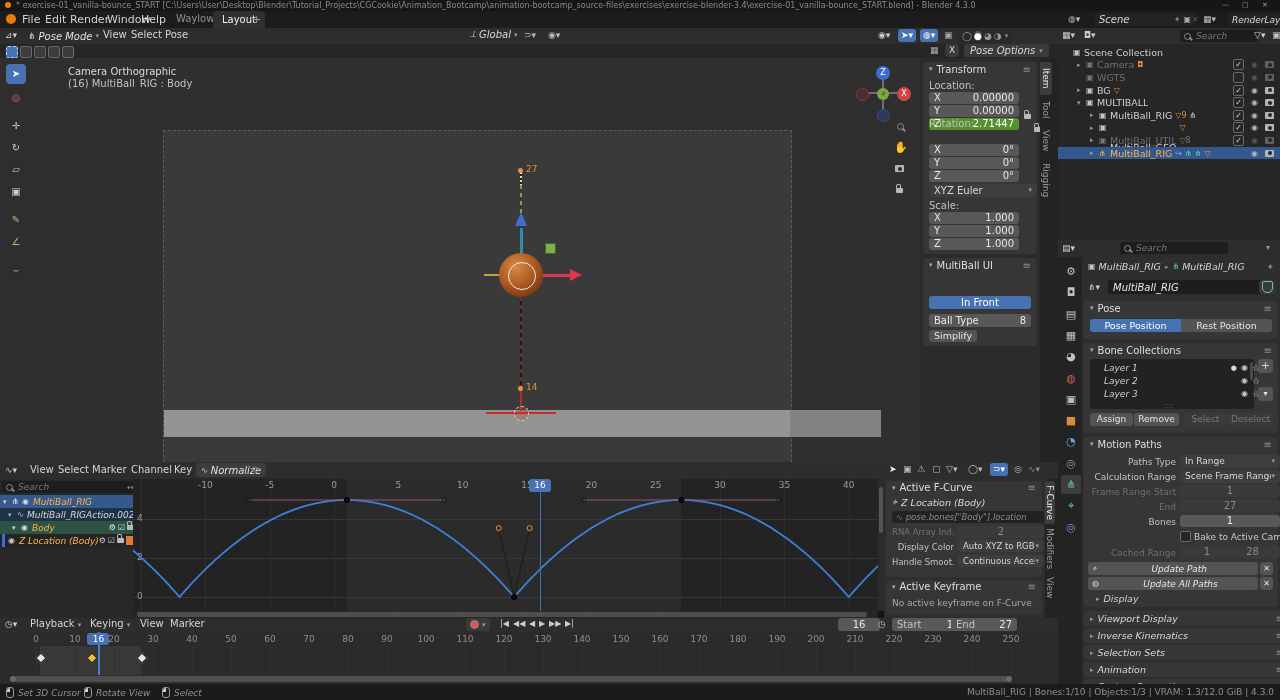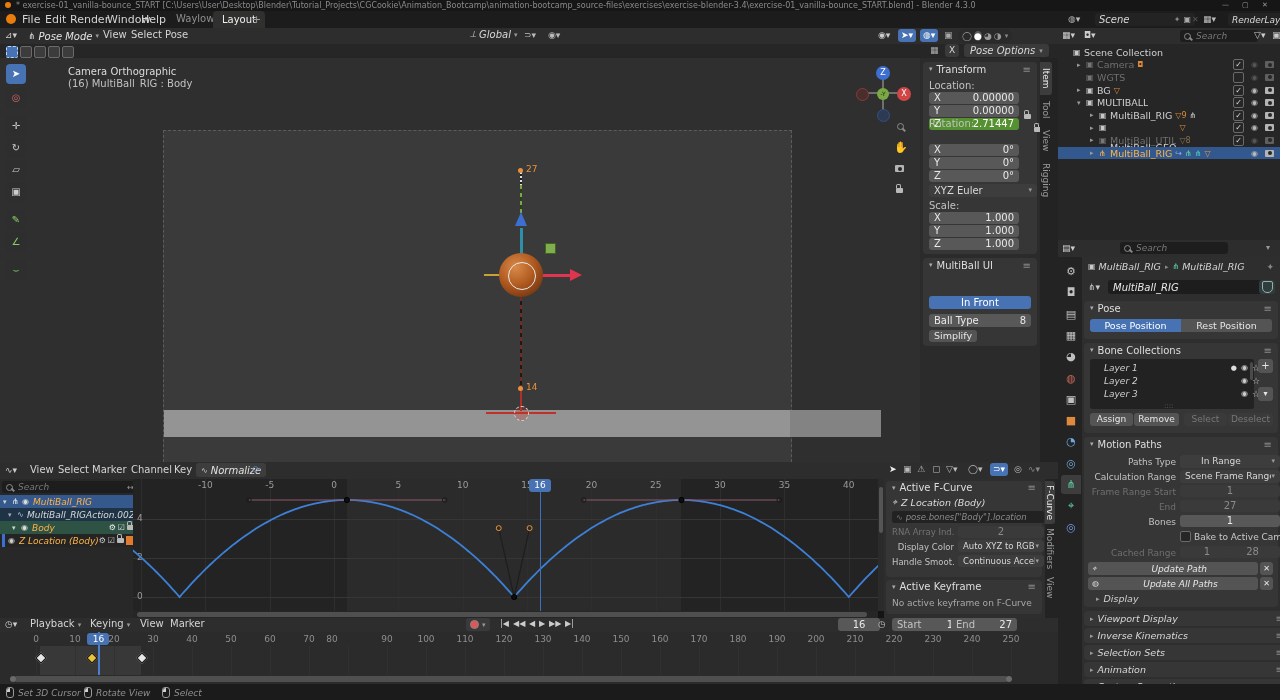--- a/index.html
+++ b/index.html
@@ -453,21 +453,21 @@
       <div style="position: absolute; left: 141px; top: 2px; width: 24px; text-align: center; font-size: 9px; color: rgb(142, 142, 142);">30</div>
       <div style="position: absolute; left: 192px; top: 14px; width: 1px; height: 29px; background: rgb(49, 49, 49);"></div>
       <div style="position: absolute; left: 180px; top: 2px; width: 24px; text-align: center; font-size: 9px; color: rgb(142, 142, 142);">40</div>
       <div style="position: absolute; left: 231px; top: 14px; width: 1px; height: 29px; background: rgb(49, 49, 49);"></div>
       <div style="position: absolute; left: 219px; top: 2px; width: 24px; text-align: center; font-size: 9px; color: rgb(142, 142, 142);">50</div>
       <div style="position: absolute; left: 270px; top: 14px; width: 1px; height: 29px; background: rgb(49, 49, 49);"></div>
       <div style="position: absolute; left: 258px; top: 2px; width: 24px; text-align: center; font-size: 9px; color: rgb(142, 142, 142);">60</div>
       <div style="position: absolute; left: 309px; top: 14px; width: 1px; height: 29px; background: rgb(49, 49, 49);"></div>
       <div style="position: absolute; left: 297px; top: 2px; width: 24px; text-align: center; font-size: 9px; color: rgb(142, 142, 142);">70</div>
       <div style="position: absolute; left: 348px; top: 14px; width: 1px; height: 29px; background: rgb(49, 49, 49);"></div>
-      <div style="position: absolute; left: 320px; top: 2px; width: 24px; text-align: center; font-size: 9px; color: rgb(142, 142, 142);">80</div>
+      <div style="position: absolute; left: 336px; top: 2px; width: 24px; text-align: center; font-size: 9px; color: rgb(142, 142, 142);">80</div>
       <div style="position: absolute; left: 387px; top: 14px; width: 1px; height: 29px; background: rgb(49, 49, 49);"></div>
       <div style="position: absolute; left: 375px; top: 2px; width: 24px; text-align: center; font-size: 9px; color: rgb(142, 142, 142);">90</div>
       <div style="position: absolute; left: 426px; top: 14px; width: 1px; height: 29px; background: rgb(49, 49, 49);"></div>
       <div style="position: absolute; left: 414px; top: 2px; width: 24px; text-align: center; font-size: 9px; color: rgb(142, 142, 142);">100</div>
       <div style="position: absolute; left: 465px; top: 14px; width: 1px; height: 29px; background: rgb(49, 49, 49);"></div>
       <div style="position: absolute; left: 453px; top: 2px; width: 24px; text-align: center; font-size: 9px; color: rgb(142, 142, 142);">110</div>
       <div style="position: absolute; left: 504px; top: 14px; width: 1px; height: 29px; background: rgb(49, 49, 49);"></div>
       <div style="position: absolute; left: 492px; top: 2px; width: 24px; text-align: center; font-size: 9px; color: rgb(142, 142, 142);">120</div>
       <div style="position: absolute; left: 543px; top: 14px; width: 1px; height: 29px; background: rgb(49, 49, 49);"></div>
       <div style="position: absolute; left: 531px; top: 2px; width: 24px; text-align: center; font-size: 9px; color: rgb(142, 142, 142);">130</div>
@@ -511,20 +511,21 @@
       <span style="color:#8f8f8f;font-size:9px;">Set 3D Cursor</span>
     </span>
     <span class="abs row" style="left:84px;top:3px;">
       <span class="mouse"></span>
       <span style="color:#8f8f8f;font-size:9px;">Rotate View</span>
     </span>
     <span class="abs row" style="left:162px;top:3px;">
       <span class="mouse"></span>
       <span style="color:#8f8f8f;font-size:9px;">Select</span>
     </span>
+    <span class="abs nw" style="right:6px;top:3px;color:#8f8f8f;font-size:9px;text-align:right;width:400px;left:auto;">MultiBall_RIG | Bones:1/10 | Objects:1/3 | VRAM: 1.3/12.0 GiB | 4.3.0</span>
   </div>
 
   <div class="abs" style="left:1058px;top:28px;width:222px;height:16px;background:#2d2d2d;">
     <span class="abs" style="left:4px;top:2px;color:#ccc;font-size:9px;">▦▾</span>
     <span class="abs" style="left:26px;top:2px;color:#ccc;font-size:9px;">◘▾</span>
     <div class="abs row" style="left:122px;top:2px;width:70px;height:12px;background:#1d1d1d;border-radius:3px;padding:0 4px;">
       <span class="mag"></span>
       <span style="color:#777;font-size:9px;margin-left:5px;">Search</span>
     </div>
     <span class="abs" style="left:196px;top:2px;color:#ccc;font-size:9px;">▽▾</span>
@@ -699,21 +700,21 @@
     </div>
 
     <div class="panel abs" style="left:2px;top:180px;width:194px;height:170px;">
       <div class="phead">
         <span style="color:#aaa;font-size:7px;margin-right:4px;">▾</span>
         <span>Motion Paths</span>
         <span class="grip">≡</span>
       </div>
       <span class="abs nw" style="left:0;top:20px;width:92px;color:#c2c2c2;font-size:9px;text-align:right;">Paths Type</span>
       <div class="drop abs" style="left:96px;top:18px;width:90px;">
-        <span style="font-size:9px;margin-left:16px;">In Range</span>
+        <span style="font-size:9px;">In Range</span>
         <span style="font-size:7px;color:#999;">▾</span>
       </div>
       <span class="abs nw" style="left:0;top:35px;width:92px;color:#c2c2c2;font-size:9px;text-align:right;">Calculation Range</span>
       <div class="drop abs" style="left:96px;top:33px;width:90px;">
         <span class="nw" style="font-size:9px;">Scene Frame Range</span>
         <span style="font-size:7px;color:#999;">▾</span>
       </div>
       <span class="abs nw" style="left:0;top:50px;width:92px;color:#6f6f6f;font-size:9px;text-align:right;">Frame Range Start</span>
       <div class="fld grey abs" style="left:96px;top:48px;width:90px;justify-content:center;">
         <span>1</span>

